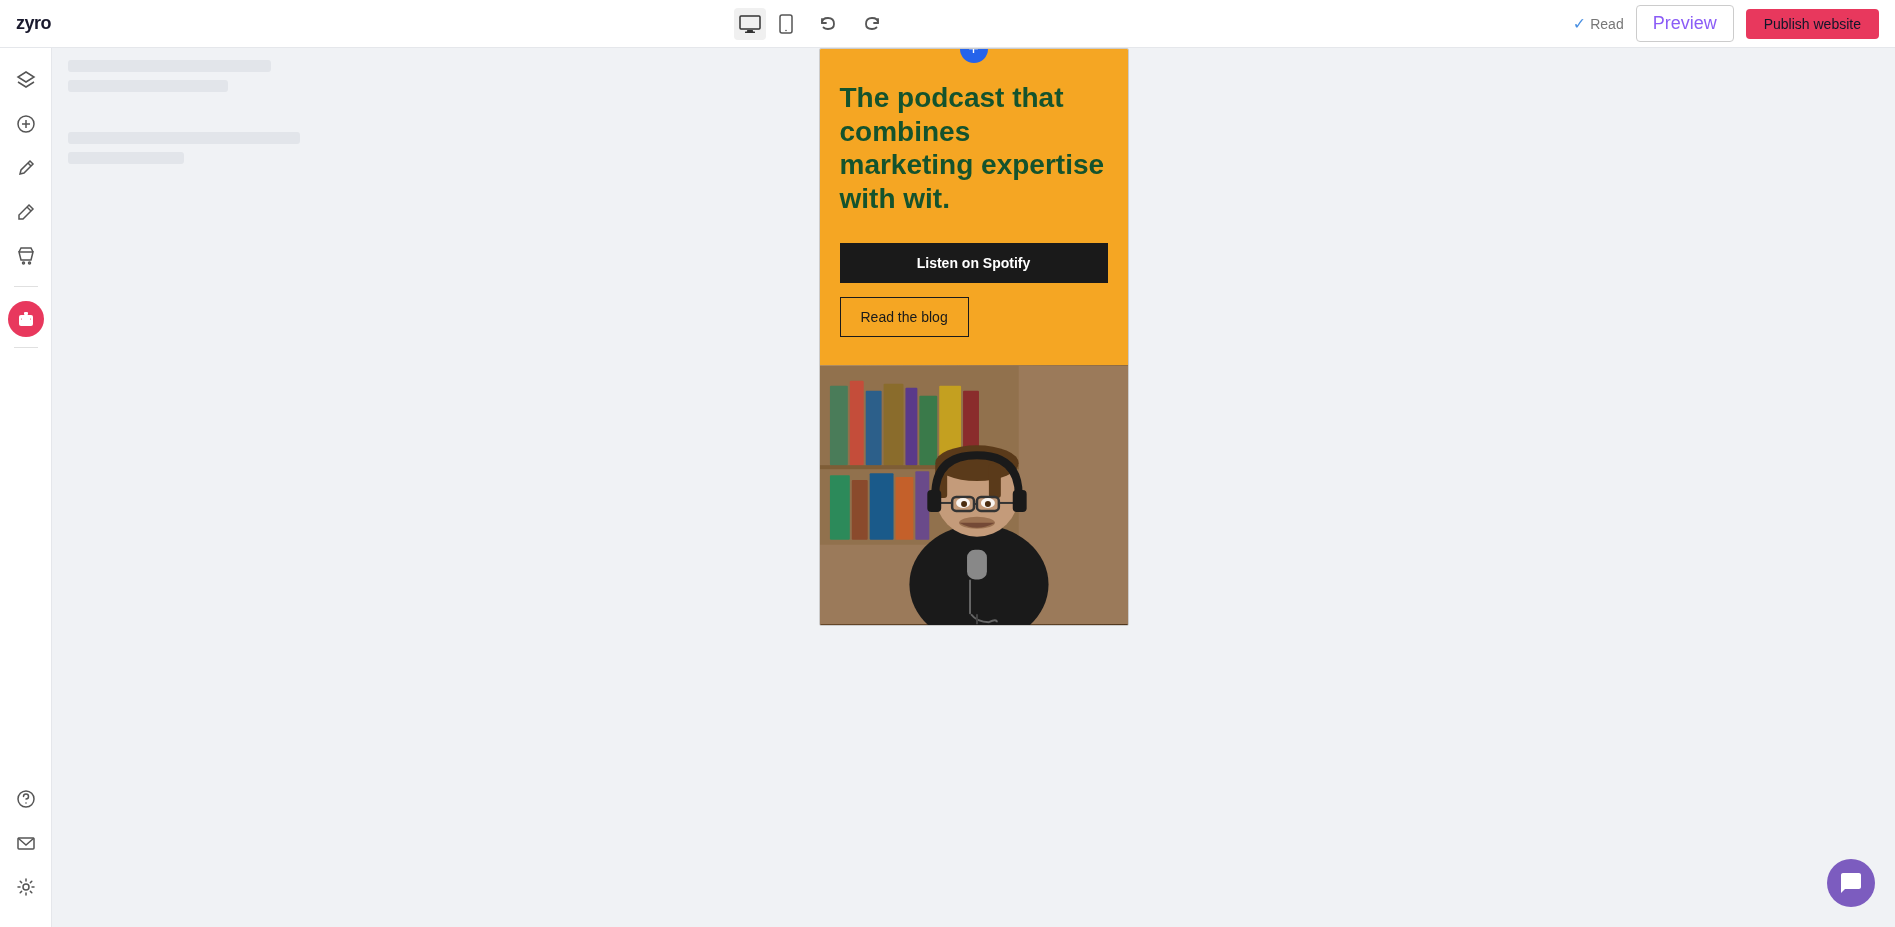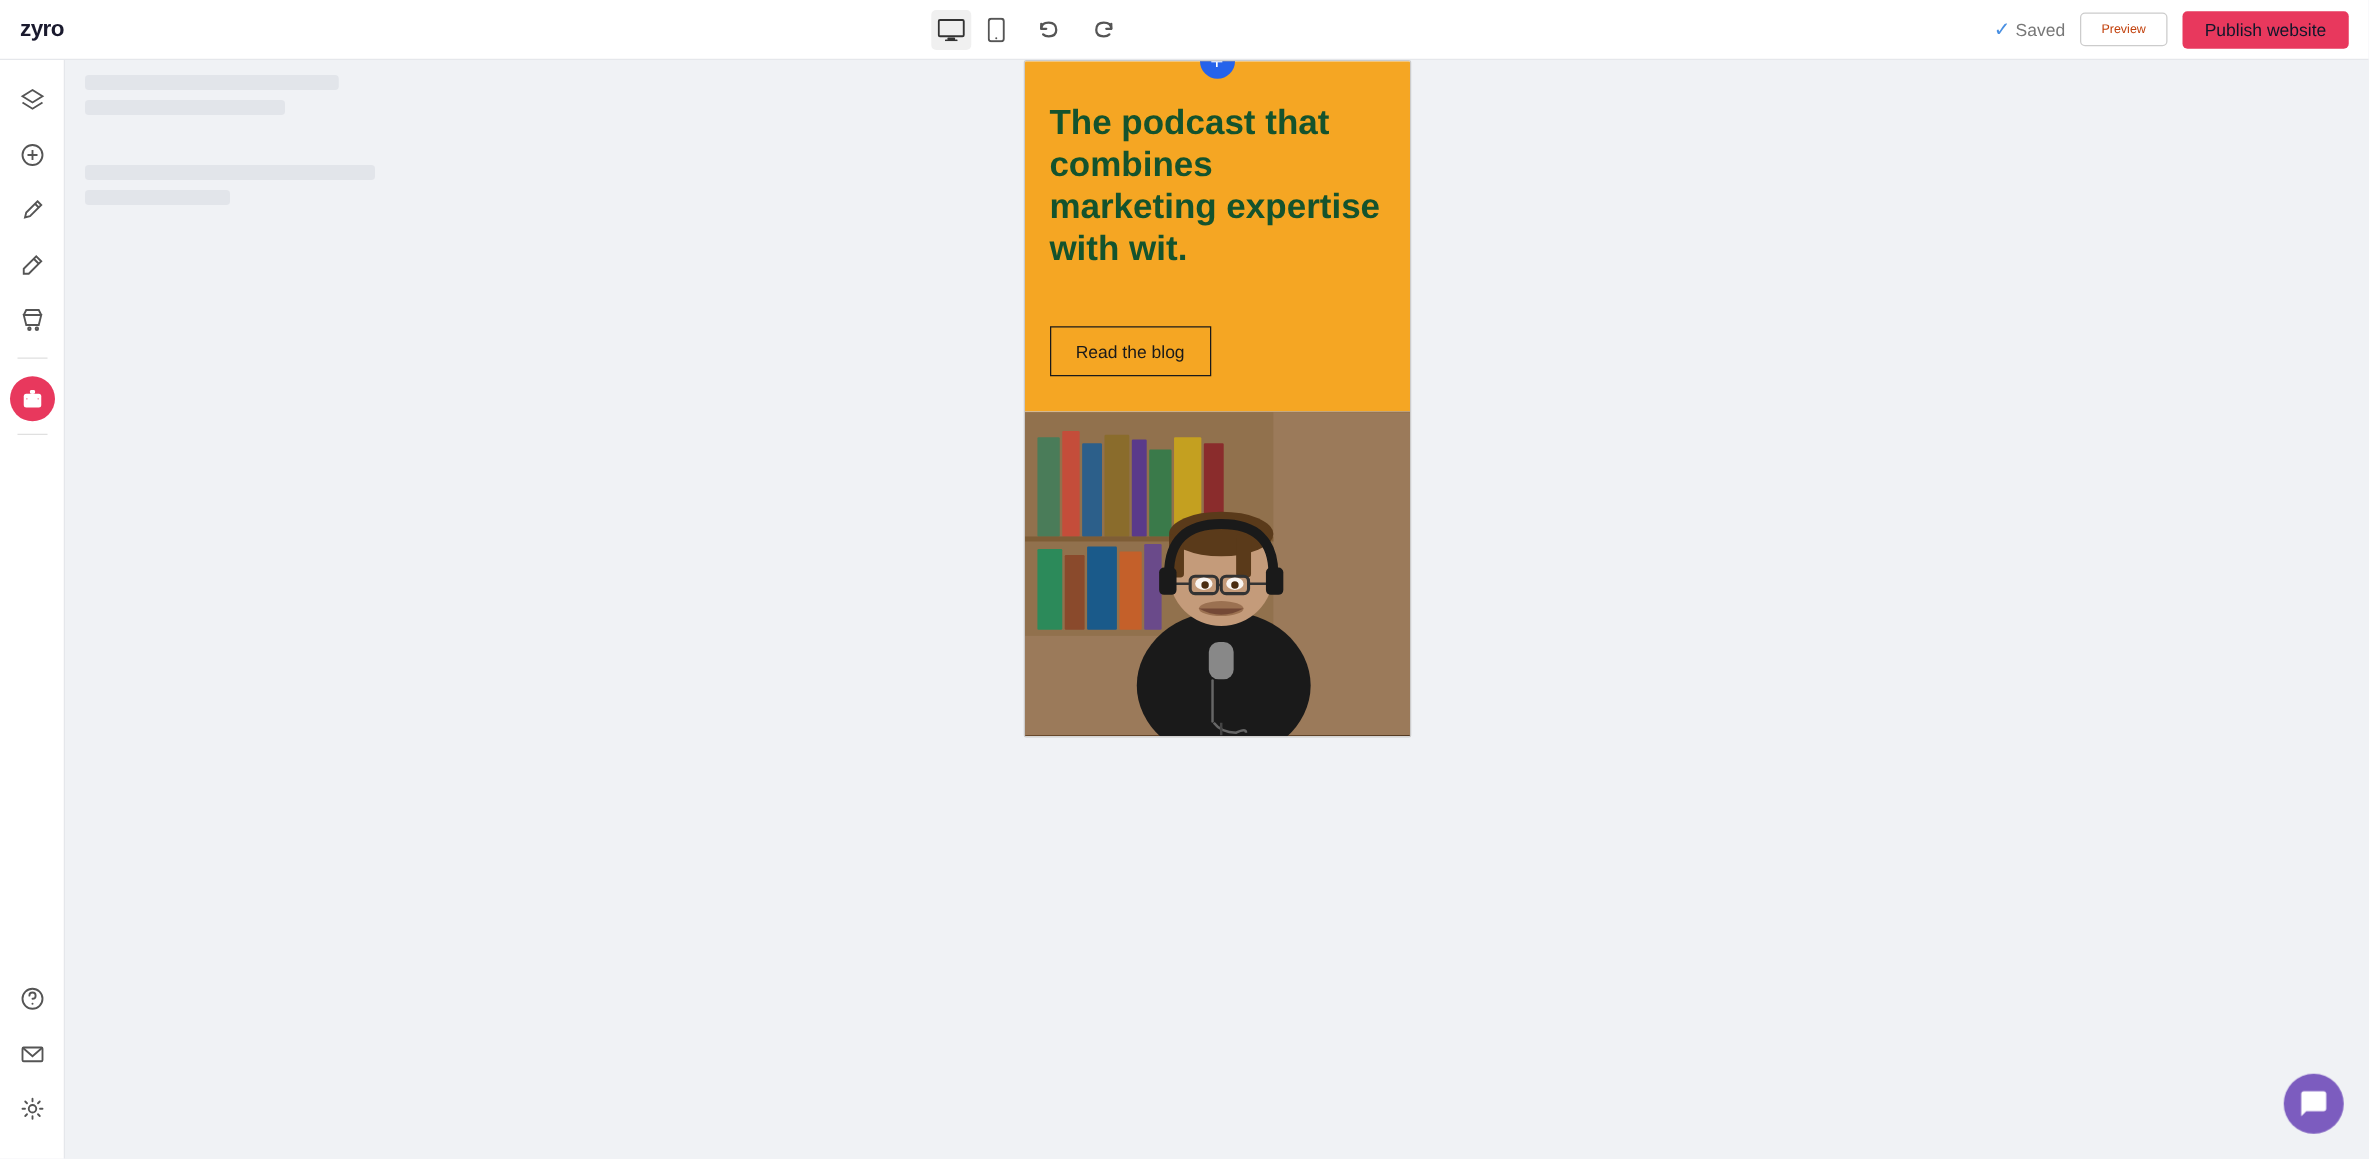--- a/index.html
+++ b/index.html
@@ -23,21 +23,21 @@
     .toolbar-icon-btn {
       width: 36px; height: 36px; border: none; background: transparent;
       cursor: pointer; display: flex; align-items: center; justify-content: center;
       border-radius: 4px; color: #555;
     }
     .toolbar-right { display: flex; align-items: center; gap: 12px; }
     .saved-status { display: flex; align-items: center; gap: 4px; color: #777; font-size: 14px; }
     .saved-check { color: #4a90e2; font-size: 16px; }
     .preview-btn {
       padding: 7px 16px; background: #fff; border: 1px solid #ccc;
-      border-radius: 4px; cursor: pointer; font-size: 10px; color: #c2410c;
+      border-radius: 4px; cursor: pointer; font-size: 18px; color: #8b5cf6;
     }
     .publish-btn {
       padding: 7px 18px; background: #e8385d; border: none;
       border-radius: 4px; cursor: pointer; font-size: 14px; color: #0f172a; font-weight: 400;
     }
 
     
     .main-area { display: flex; flex: 1; overflow: hidden; }
 
     
@@ -278,21 +278,21 @@
       <svg width="18" height="18" viewBox="0 0 18 18" fill="none" stroke="currentColor" stroke-width="1.8">
         <path d="M15 8 Q15 3 9 3 Q3 3 3 9 Q3 14 9 14 Q12 14 13.5 12.5" stroke-linecap="round"></path>
         <polyline points="15,4 15,8 11,8" stroke-linecap="round" stroke-linejoin="round"></polyline>
       </svg>
     </button>
   </div>
 
   <div class="toolbar-right">
     <div class="saved-status">
       <span class="saved-check">✓</span>
-      <span>Saved</span>
+      <span>Read</span>
     </div>
     <button class="preview-btn">Preview</button>
     <button class="publish-btn">Publish website</button>
   </div>
 </div>
 
 <div class="main-area">
 
   <div class="left-sidebar">
     <div class="sidebar-icon">
@@ -381,20 +381,21 @@
 
       <div class="website-frame">
 
 
         <div style="position:relative; height:0;">
           <div class="add-section-btn" style="position:absolute; top:-14px; left:50%; transform:translateX(-50%); width:28px; height:28px; background:#2563eb; border-radius:50%; display:flex; align-items:center; justify-content:center; color:white; font-size:18px; cursor:pointer; z-index:10;">+</div>
         </div>
 
         <div class="site-hero">
           <h1 class="site-hero-title">The podcast that combines marketing expertise with wit.</h1>
+          <button class="spotify-btn">Listen on Spotify</button>
           <br>
           <button class="blog-btn">Read the blog</button>
         </div>
 
         <div class="podcast-image">
           <div class="podcast-image-inner">
 
             <svg width="310" height="260" viewBox="0 0 310 260" xmlns="http://www.w3.org/2000/svg">
 
               <rect width="310" height="260" fill="#9b7a5a"></rect>

